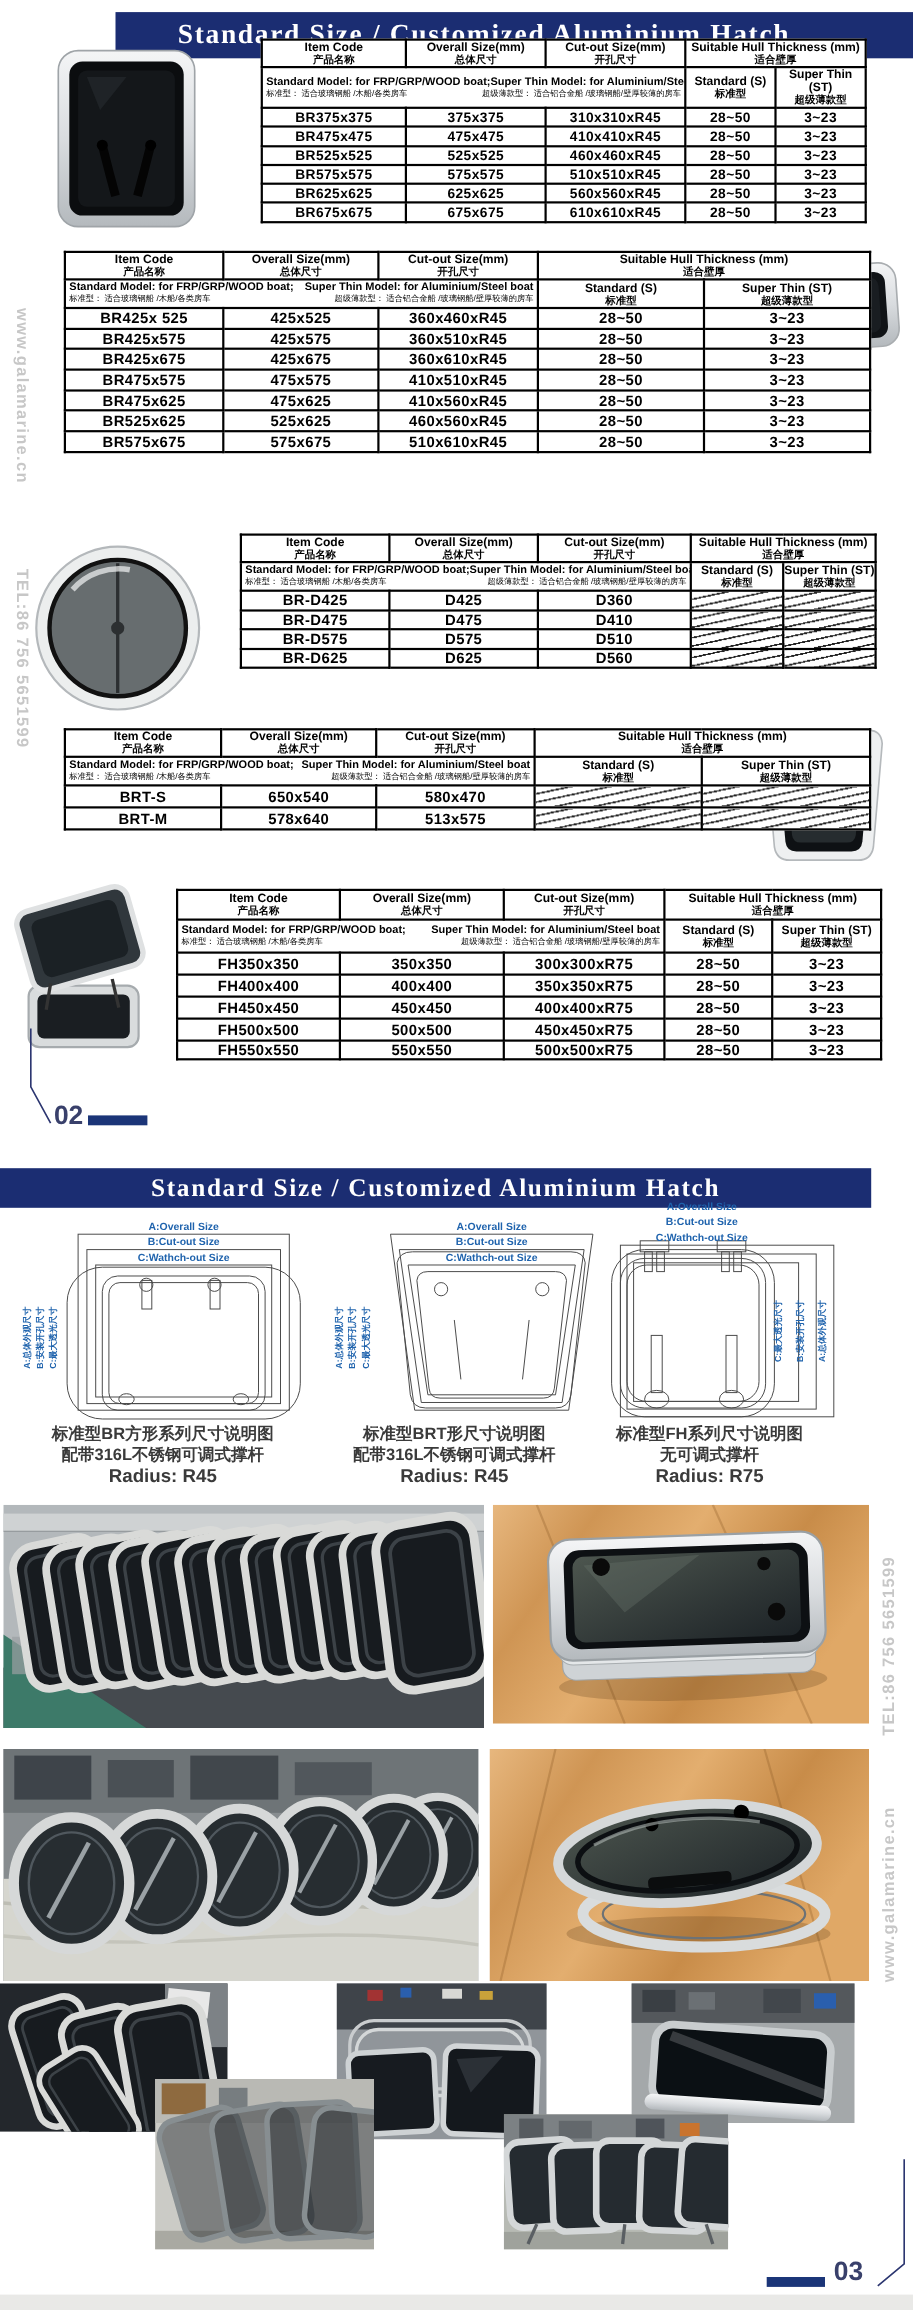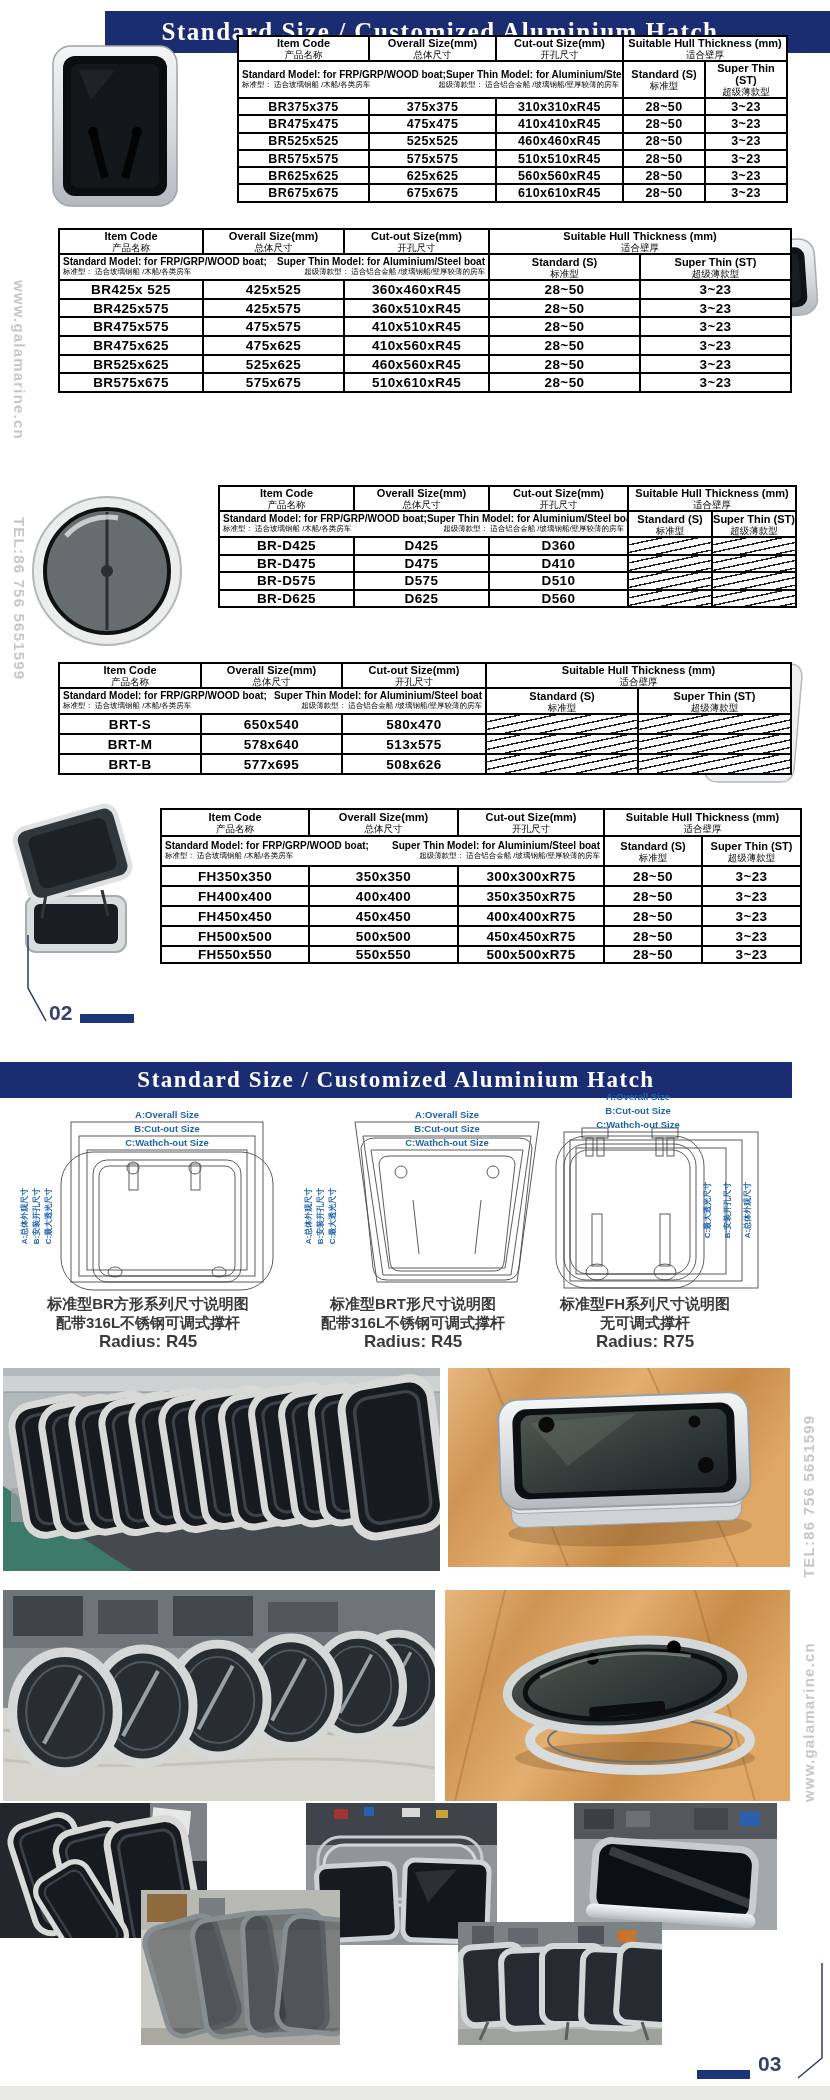--- a/index.html
+++ b/index.html
@@ -12,32 +12,32 @@
 #banner1{left:105px;top:11px;width:725px;height:42px;font-size:25px;padding-right:55px}
 #banner2{left:0;top:1062px;width:792px;height:36px;font-size:23px}
 .vtext{position:absolute;color:#c7c7c7;font-weight:bold;letter-spacing:1.2px;
   white-space:nowrap;transform-origin:0 0;font-size:15px}
 .vdown{transform:rotate(90deg)}
 .vup{transform:rotate(-90deg)}
 .ptable{position:absolute;border-collapse:collapse;table-layout:fixed;background:#fff}
 .ptable td,.ptable th{border:2px solid #000;text-align:center;vertical-align:middle;
   padding:0;overflow:hidden}
 .ptable .hen{font-size:11px;font-weight:bold;line-height:12px}
-.ptable .hcn{font-size:9.5px;font-weight:normal;line-height:11px}
+.ptable .hcn{font-size:9.5px;font-weight:bold;line-height:11px}
 .ptable td.data{font-size:13.5px;font-weight:bold;letter-spacing:.4px;color:#000}
 #t1 td.data{font-size:12.5px}
 .note{vertical-align:middle}
 .nrow{display:flex;justify-content:space-between;padding:0 3px;line-height:10px}
 .nen{font-size:10px;font-weight:bold;white-space:nowrap}
 .ncn{font-size:7.5px;white-space:nowrap}
 .hatchc{background:repeating-linear-gradient(168deg,transparent 0 6px,#222 6px 7.4px)}
 .caption{position:absolute;text-align:center;color:#3a3a3a;font-weight:bold;
   font-size:15px;line-height:19px}
 .caption .rad{font-size:17px}
-.pagenum{position:absolute;font-size:21px;color:#39406b;font-weight:bold}
+.pagenum{position:absolute;font-size:24px;color:#39406b;font-weight:bold}
 .bluebar{position:absolute;background:#1b3578}
 .abs{position:absolute}
 .dlab{fill:#1f63ad;font-size:9.5px;font-weight:bold;font-family:"Liberation Sans",sans-serif}
 .dside{fill:#1f63ad;font-size:8px;font-weight:bold;font-family:"Liberation Sans",sans-serif}
 .dline{stroke:#4a4a4a;fill:none;stroke-width:.9}
 .bstrip{position:absolute;left:0;top:2086px;width:830px;height:14px;background:#e9e9e7}
 </style>
 </head>
 <body>
 
@@ -274,20 +274,27 @@
           <td class="data">3~23</td>
         </tr>
         <tr style="height:18.7px">
           <td class="data">BR425x575</td>
           <td class="data">425x575</td>
           <td class="data">360x510xR45</td>
           <td class="data">28~50</td>
           <td class="data">3~23</td>
         </tr>
         <tr style="height:18.7px">
+          <td class="data">BR425x675</td>
+          <td class="data">425x675</td>
+          <td class="data">360x610xR45</td>
+          <td class="data">28~50</td>
+          <td class="data">3~23</td>
+        </tr>
+        <tr style="height:18.7px">
           <td class="data">BR475x575</td>
           <td class="data">475x575</td>
           <td class="data">410x510xR45</td>
           <td class="data">28~50</td>
           <td class="data">3~23</td>
         </tr>
         <tr style="height:18.7px">
           <td class="data">BR475x625</td>
           <td class="data">475x625</td>
           <td class="data">410x560xR45</td>
@@ -438,27 +445,20 @@
           <td class="data">BRT-S</td>
           <td class="data">650x540</td>
           <td class="data">580x470</td>
           <td class="hatchc"></td>
           <td class="hatchc"></td>
         </tr>
         <tr style="height:20px">
           <td class="data">BRT-M</td>
           <td class="data">578x640</td>
           <td class="data">513x575</td>
-          <td class="hatchc"></td>
-          <td class="hatchc"></td>
-        </tr>
-        <tr style="height:20px">
-          <td class="data">BRT-B</td>
-          <td class="data">577x695</td>
-          <td class="data">508x626</td>
           <td class="hatchc"></td>
           <td class="hatchc"></td>
         </tr>
       </tbody>
     </table>
   <table class="ptable" id="t5" style="left:160px;top:808px;width:640px">
       <colgroup>
         <col style="width:148px">
         <col style="width:149px">
         <col style="width:146px">

